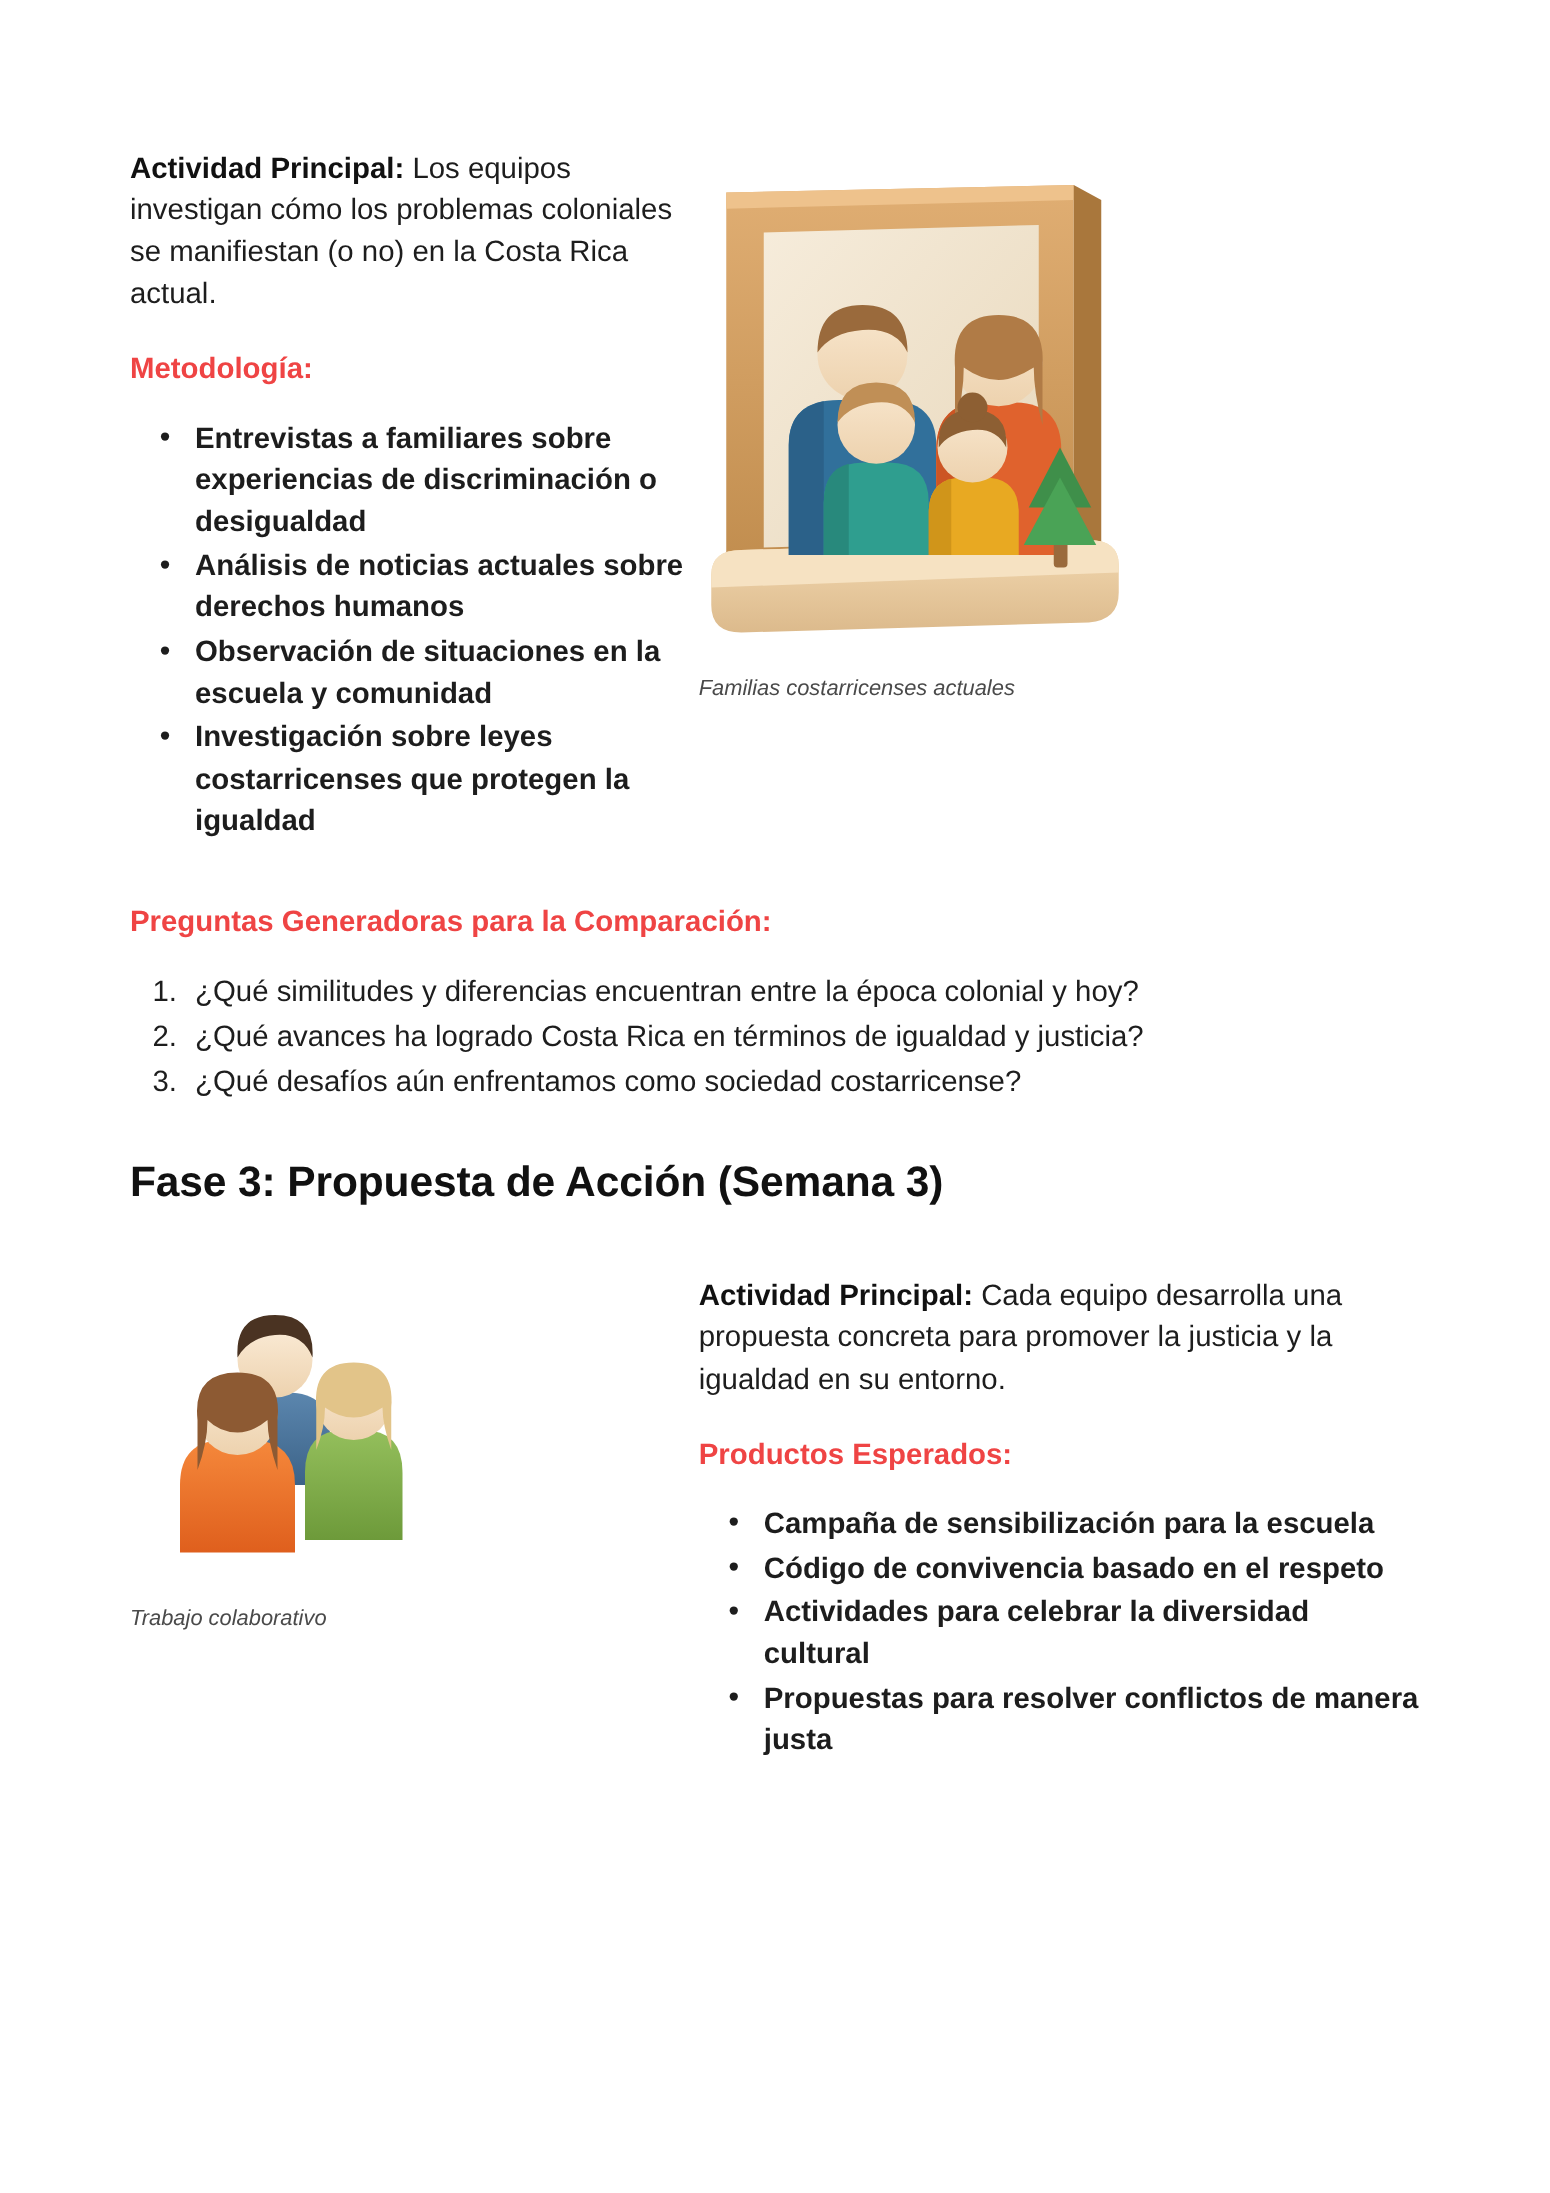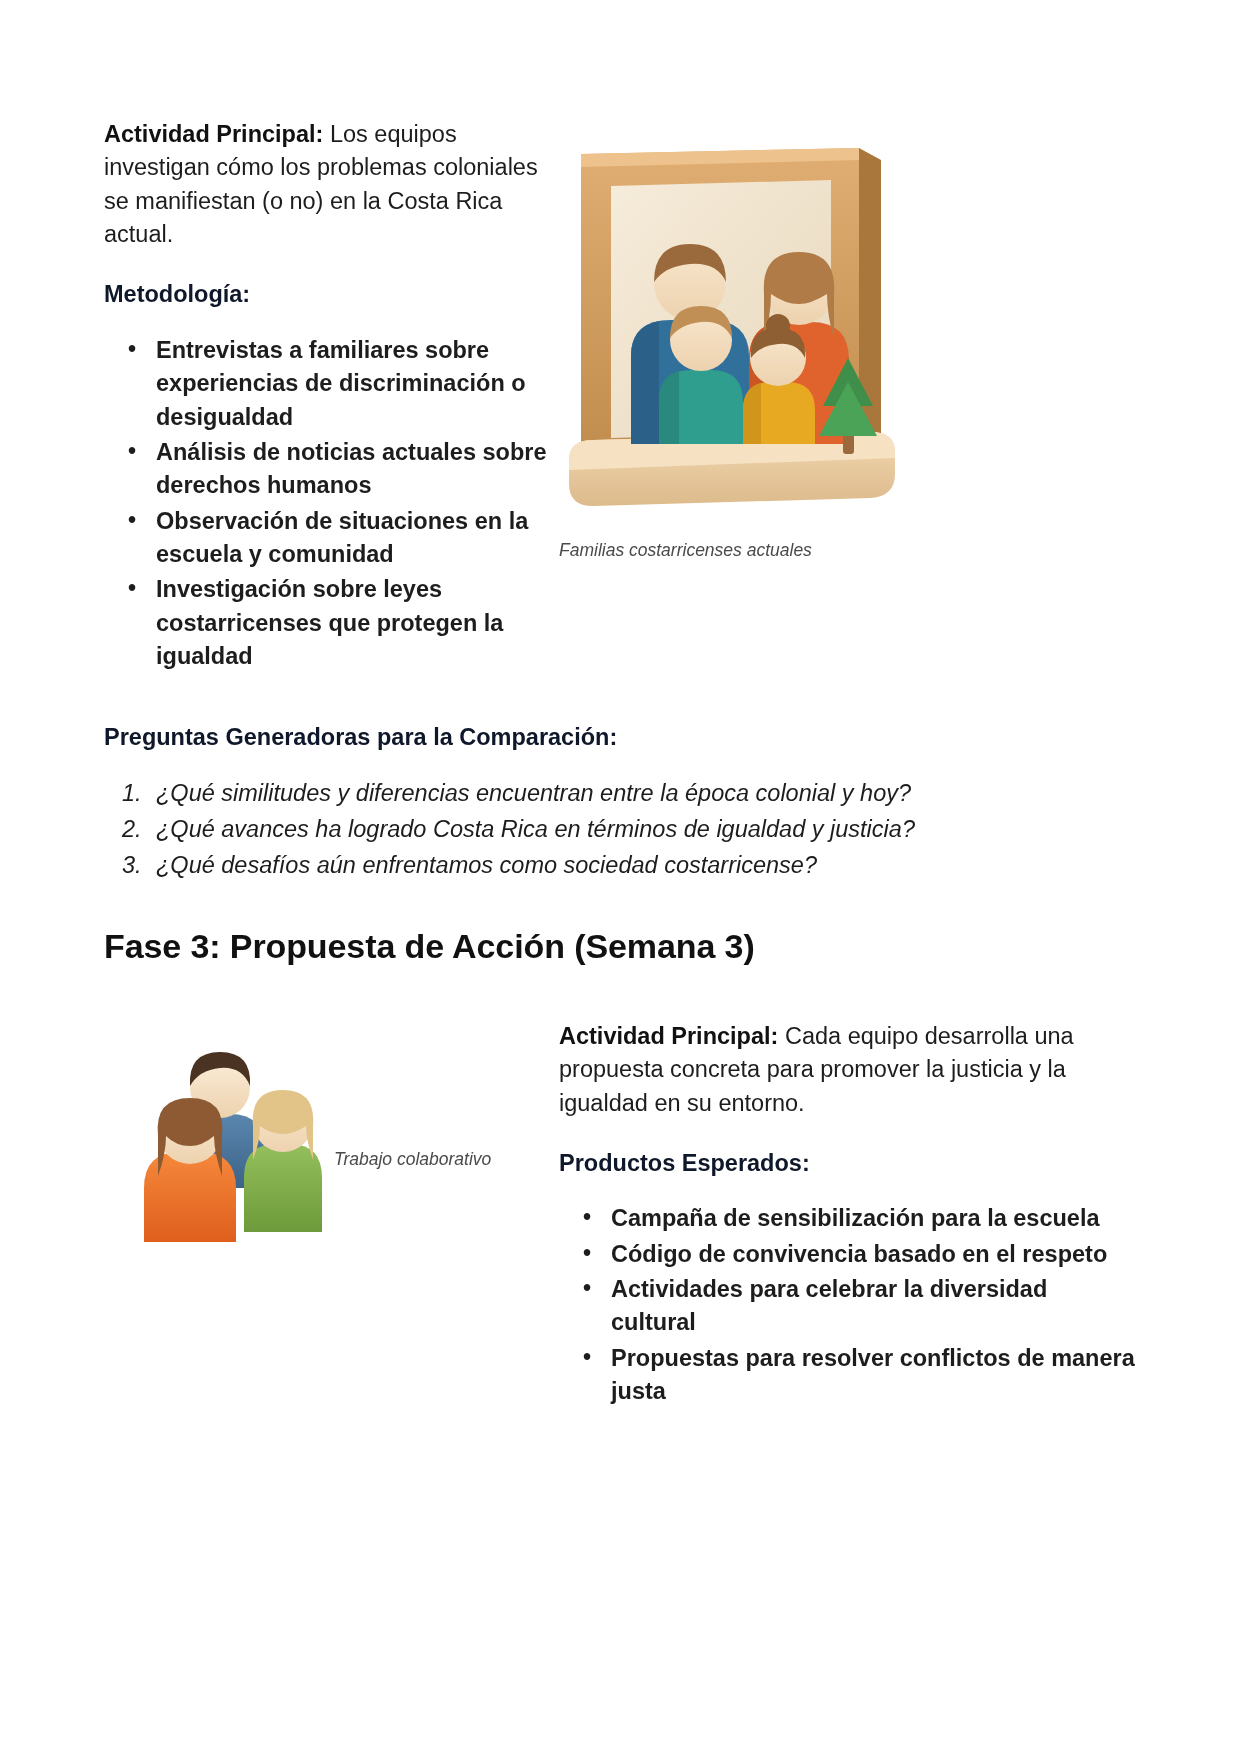--- a/index.html
+++ b/index.html
@@ -49,21 +49,21 @@
     align-items: flex-start;
     padding-top: 26px;
   }
 
   .para { margin: 0 0 27px 0; }
 
   .lead-heading {
     font-size: 23.5px;
     font-weight: 700;
     margin: 0 0 22px 0;
-    color: #0f172a;
+    color: #ef4444;
   }
 
   ul.bullets {
     margin: 0;
     padding: 0 0 0 52px;
     list-style: none;
   }
   ul.bullets > li {
     position: relative;
     margin: 0 0 2px 0;
@@ -84,21 +84,20 @@
     margin: 0;
     padding: 0 0 0 52px;
     list-style: none;
     counter-reset: qnum;
   }
   ol.numbers > li {
     position: relative;
     counter-increment: qnum;
     margin: 0 0 3px 0;
     white-space: nowrap;
-    font-style: italic;
   }
   ol.numbers > li::before {
     content: counter(qnum) ".";
     position: absolute;
     left: -34px;
     top: 0;
     font-size: 23.5px;
     color: #1d1d1d;
   }
 
@@ -132,21 +131,22 @@
   
   .sec-three {
     display: flex;
     align-items: flex-start;
     margin-top: 48px;
   }
   .sec-three-left {
     width: 455px;
     flex: 0 0 455px;
     display: flex;
-    align-items: center;
+    flex-direction: column;
+    align-items: flex-start;
     padding-top: 22px;
   }
   .sec-three-right {
     flex: 1 1 auto;
     padding-top: 6px;
   }
   .fig-team {
     width: 230px;
     height: 230px;
     position: relative;

